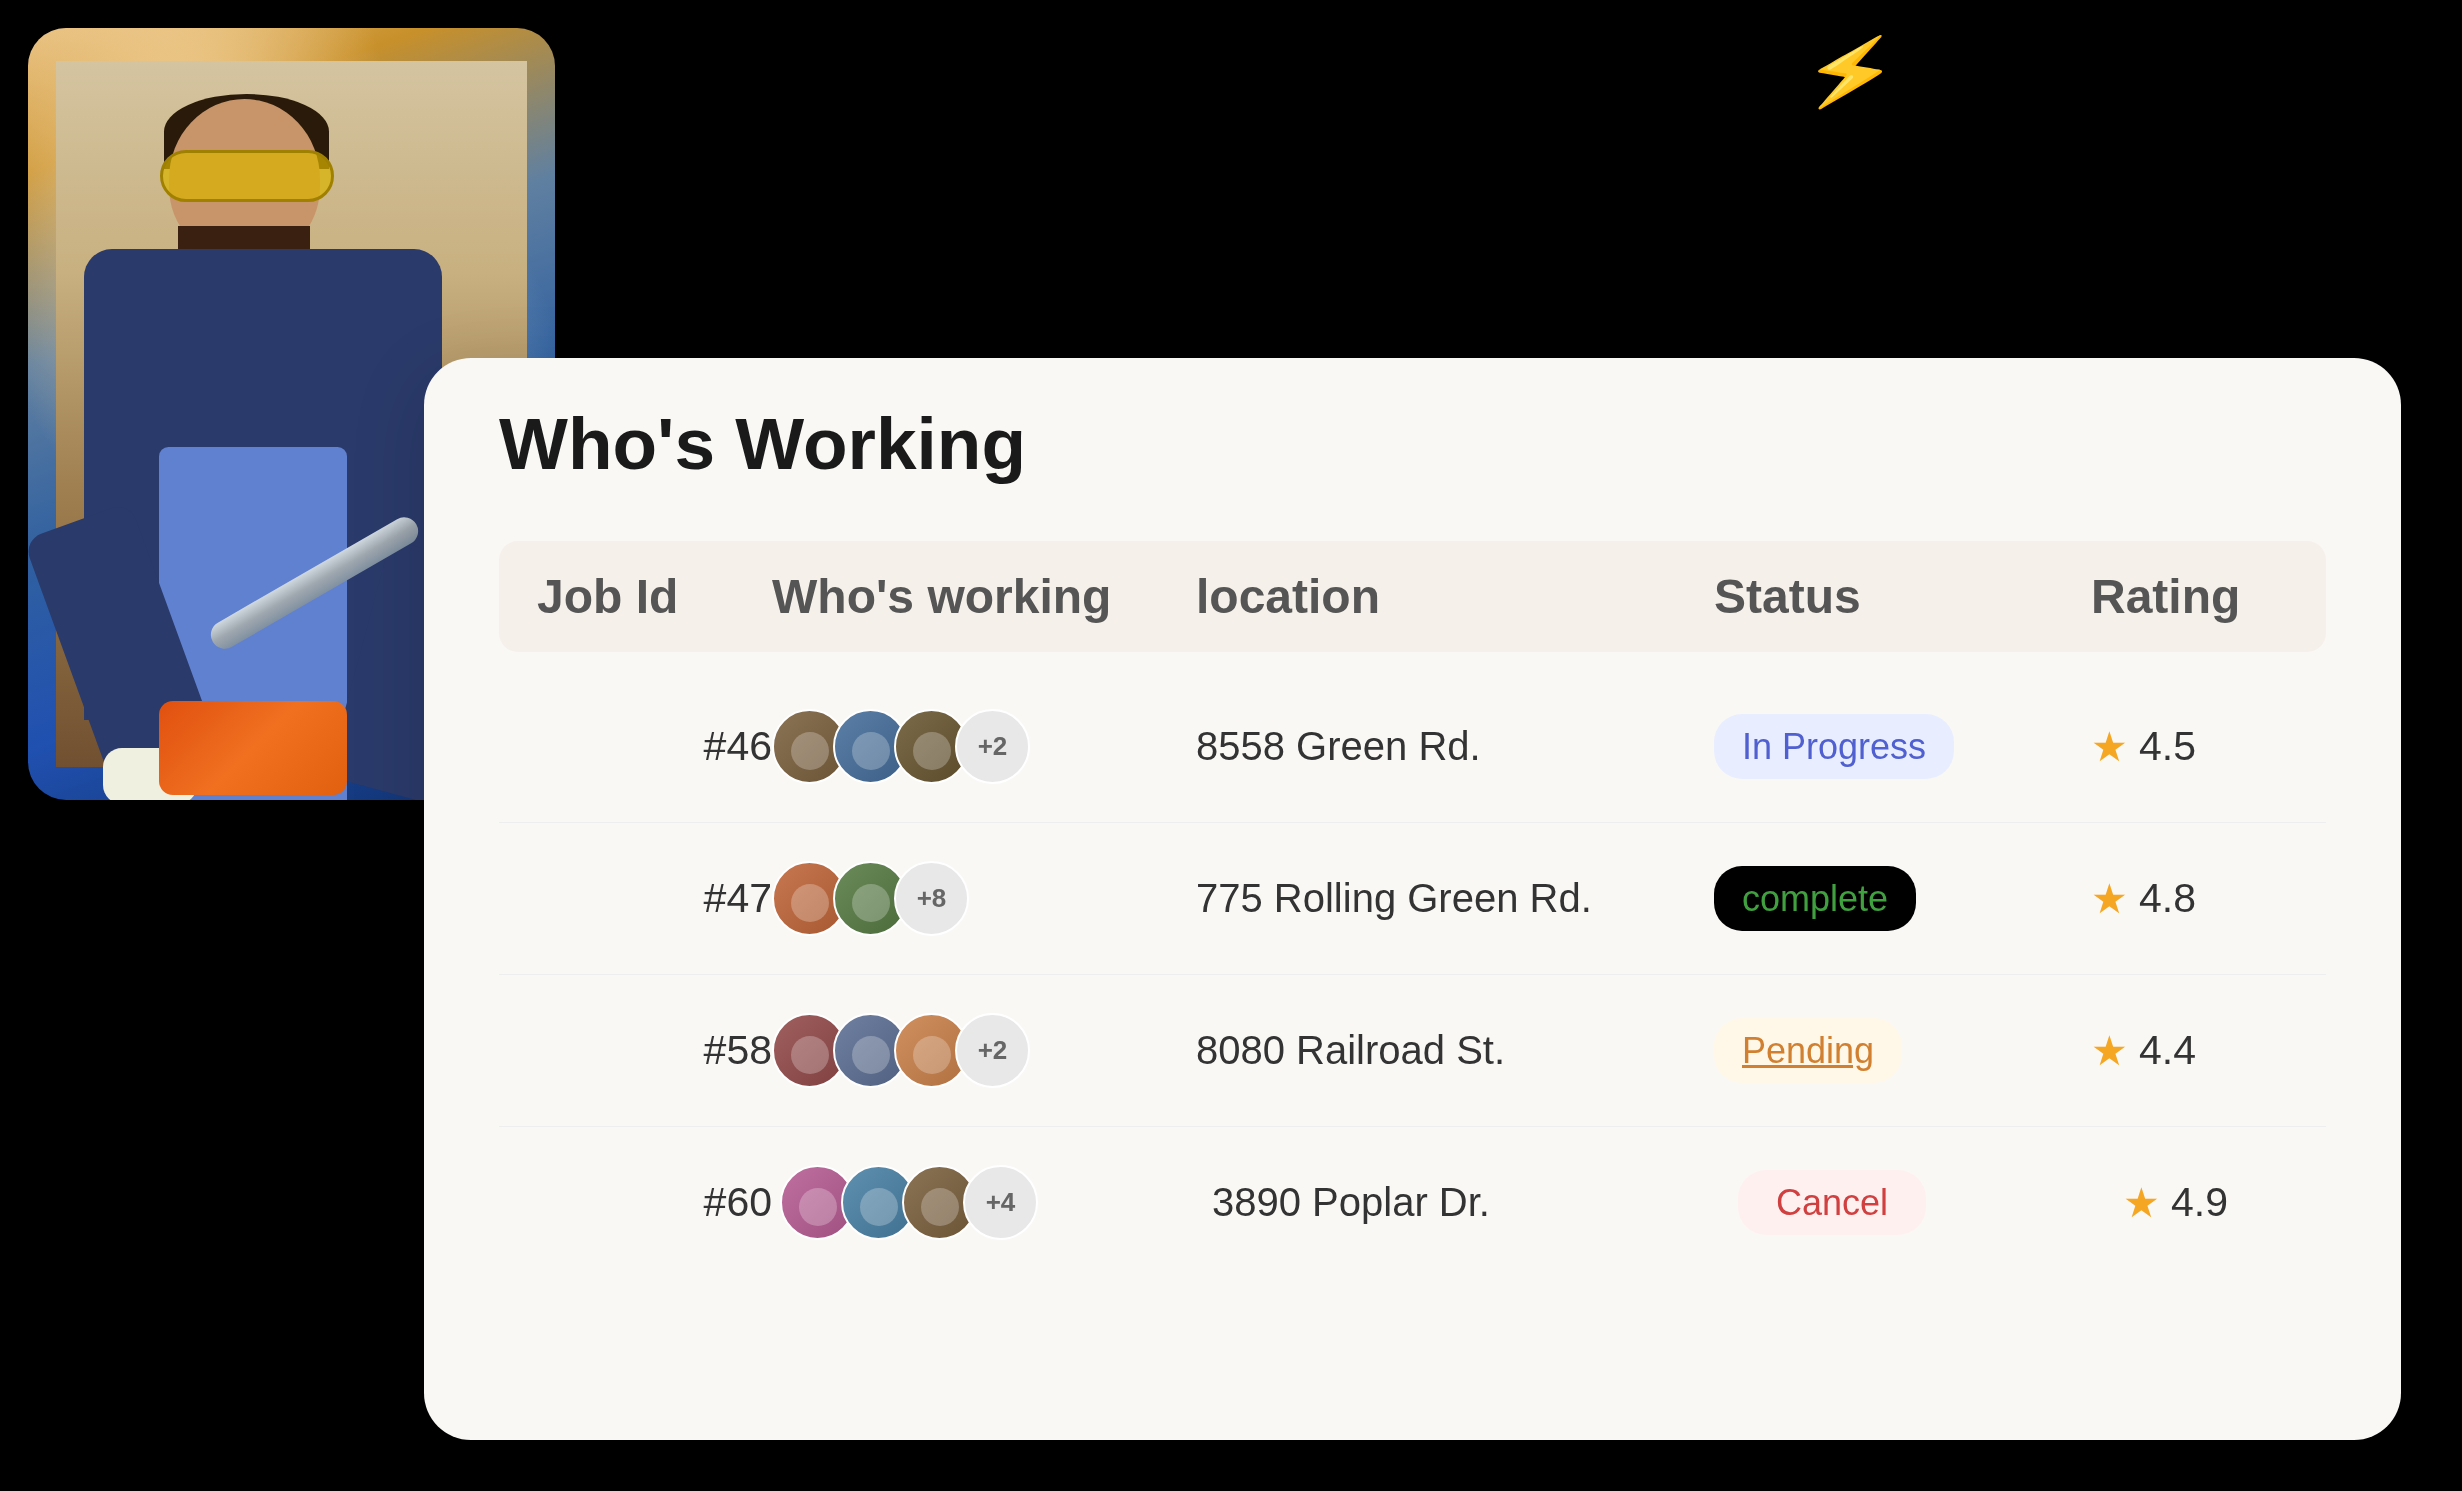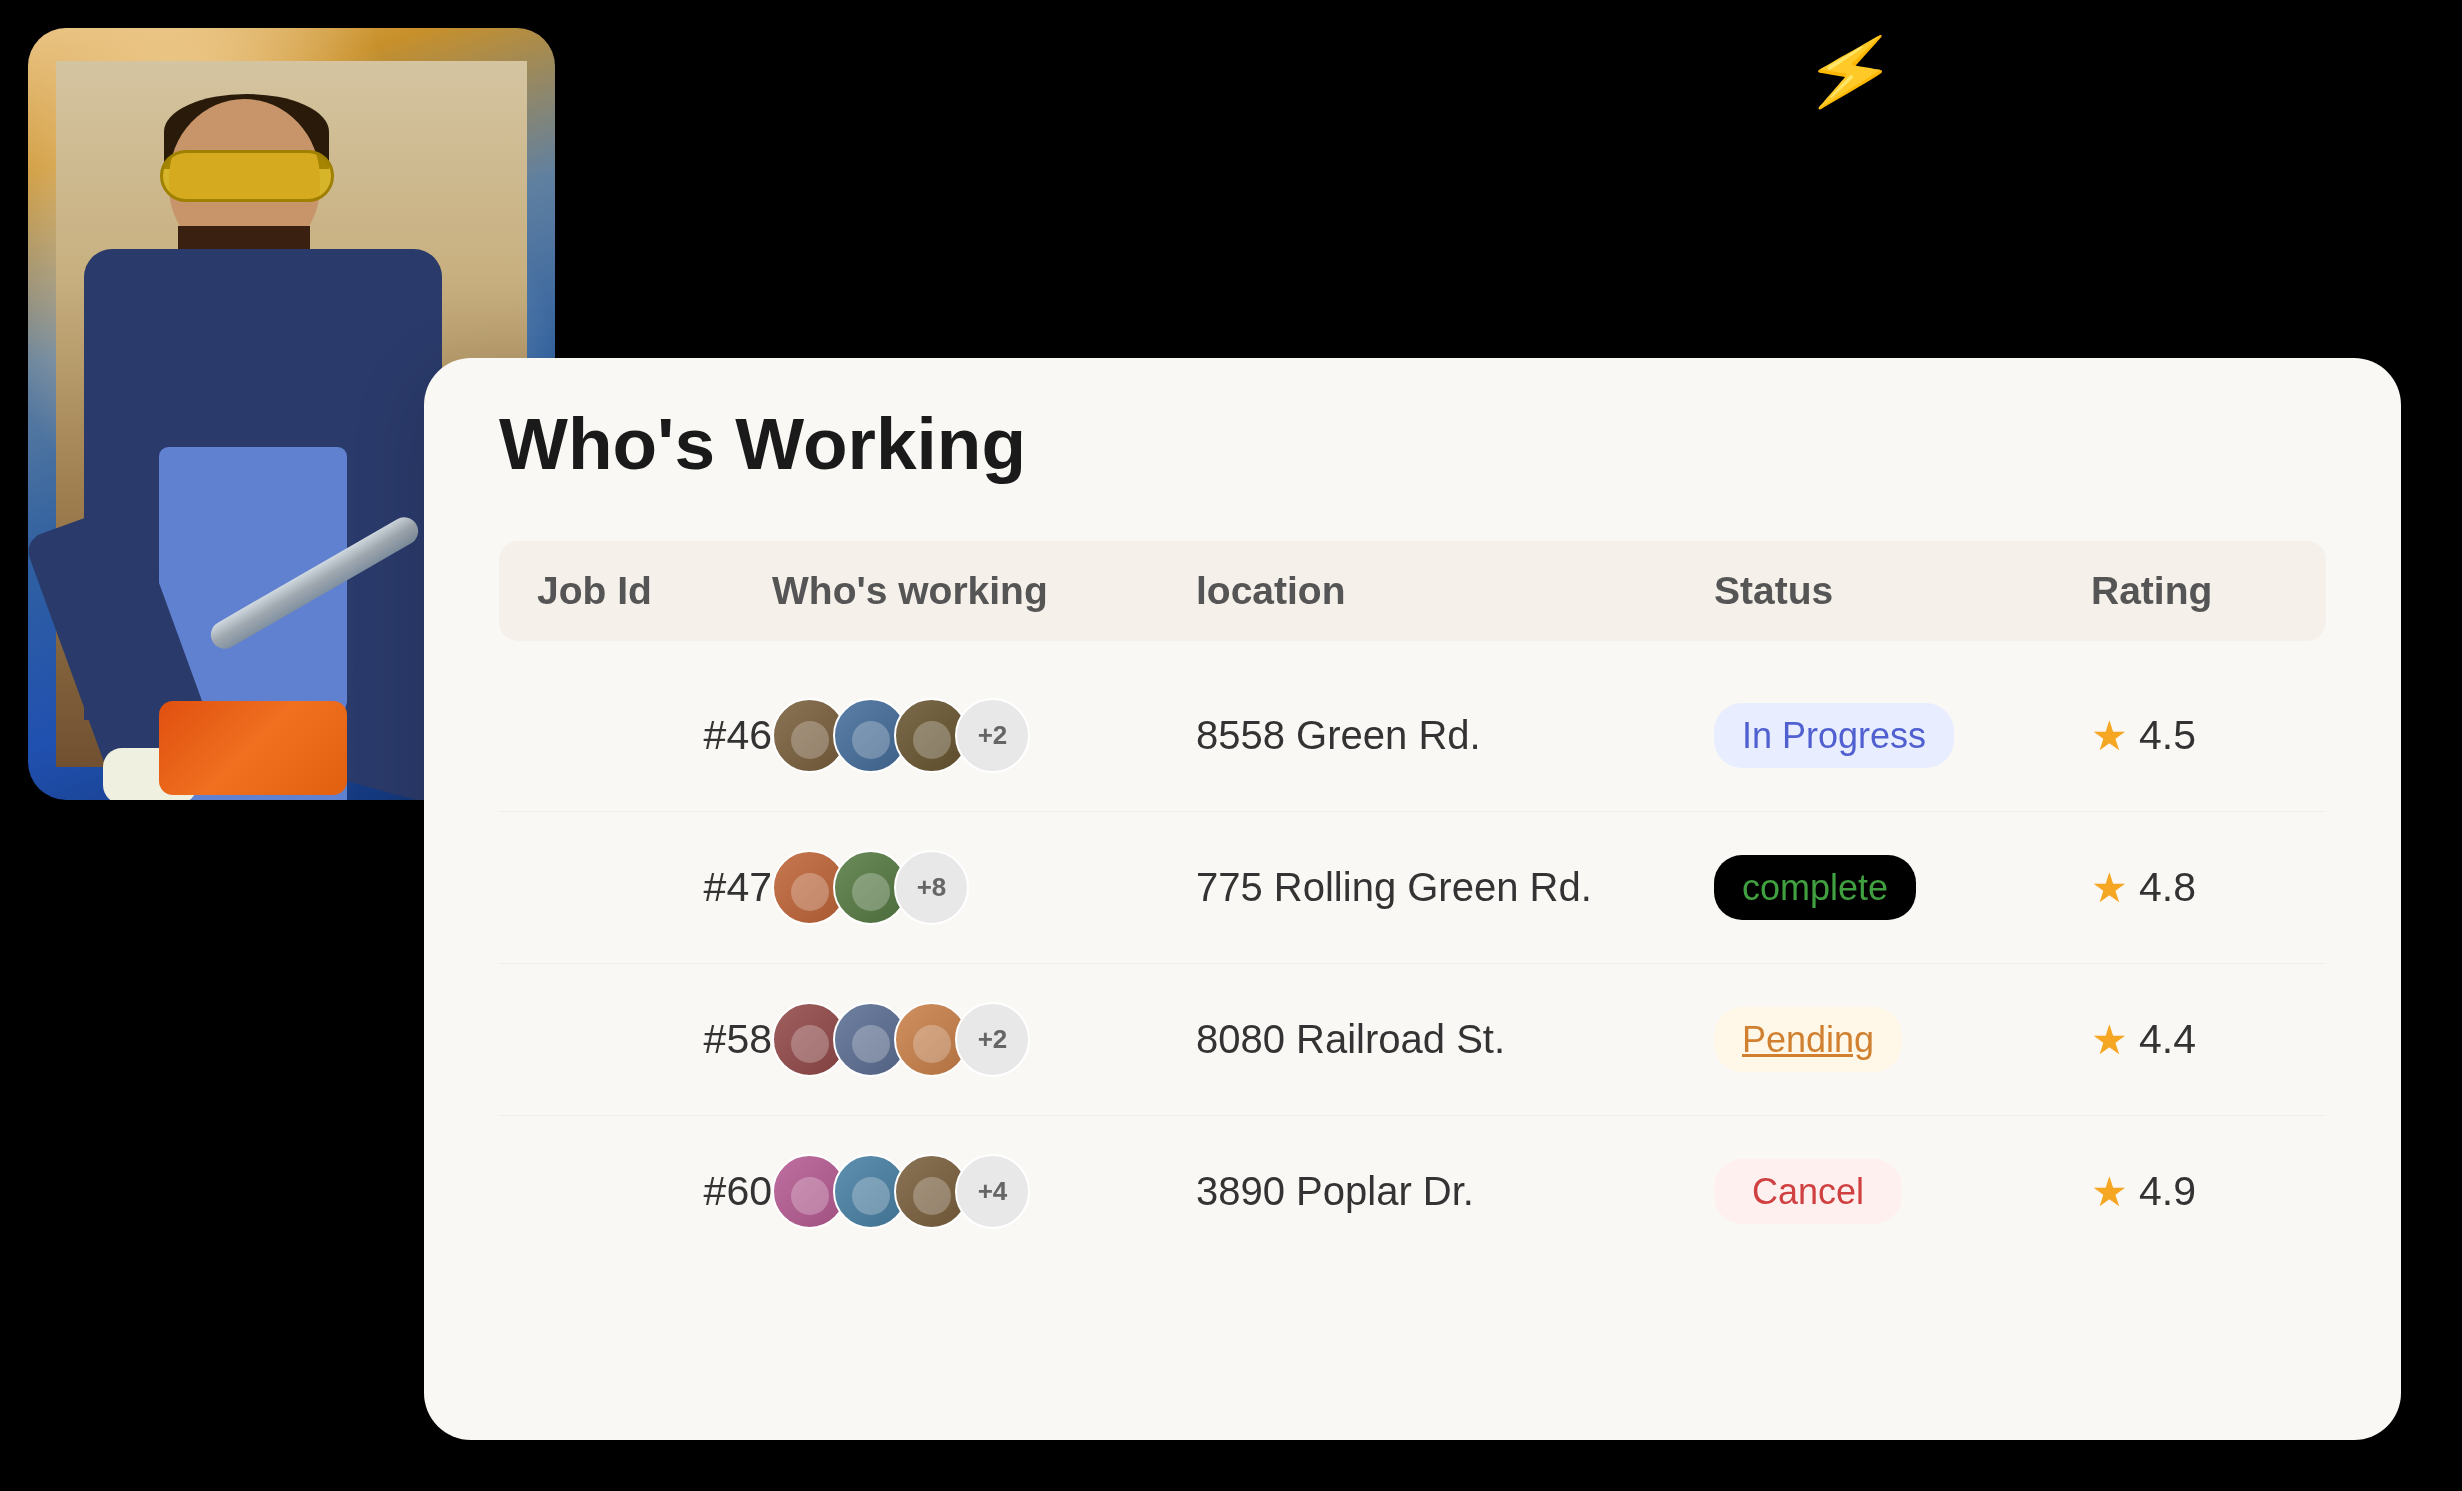--- a/index.html
+++ b/index.html
@@ -222,35 +222,36 @@
     .table-header {
       display: grid;
       grid-template-columns: 235px 424px 518px 377px 329px;
       padding: 28px 38px;
       background: #f5f0ea;
       border-radius: 19px;
       margin-bottom: 19px;
     }
 
     .table-header-cell {
-      font-size: 39px;
+      font-size: 48px;
       font-weight: 600;
       color: #555;
     }
 
     .table-row {
       display: grid;
       grid-template-columns: 235px 424px 518px 377px 329px;
       padding: 38px 38px;
       align-items: center;
       border-bottom: 0.9px solid #eee;
     }
 
     .table-row:last-child {
       border-bottom: none;
+      gap: 8px;
     }
 
     .job-id {
       font-size: 41px;
       font-weight: 500;
       color: #333;
       text-align: right;
     }
 
     .avatars-group {

